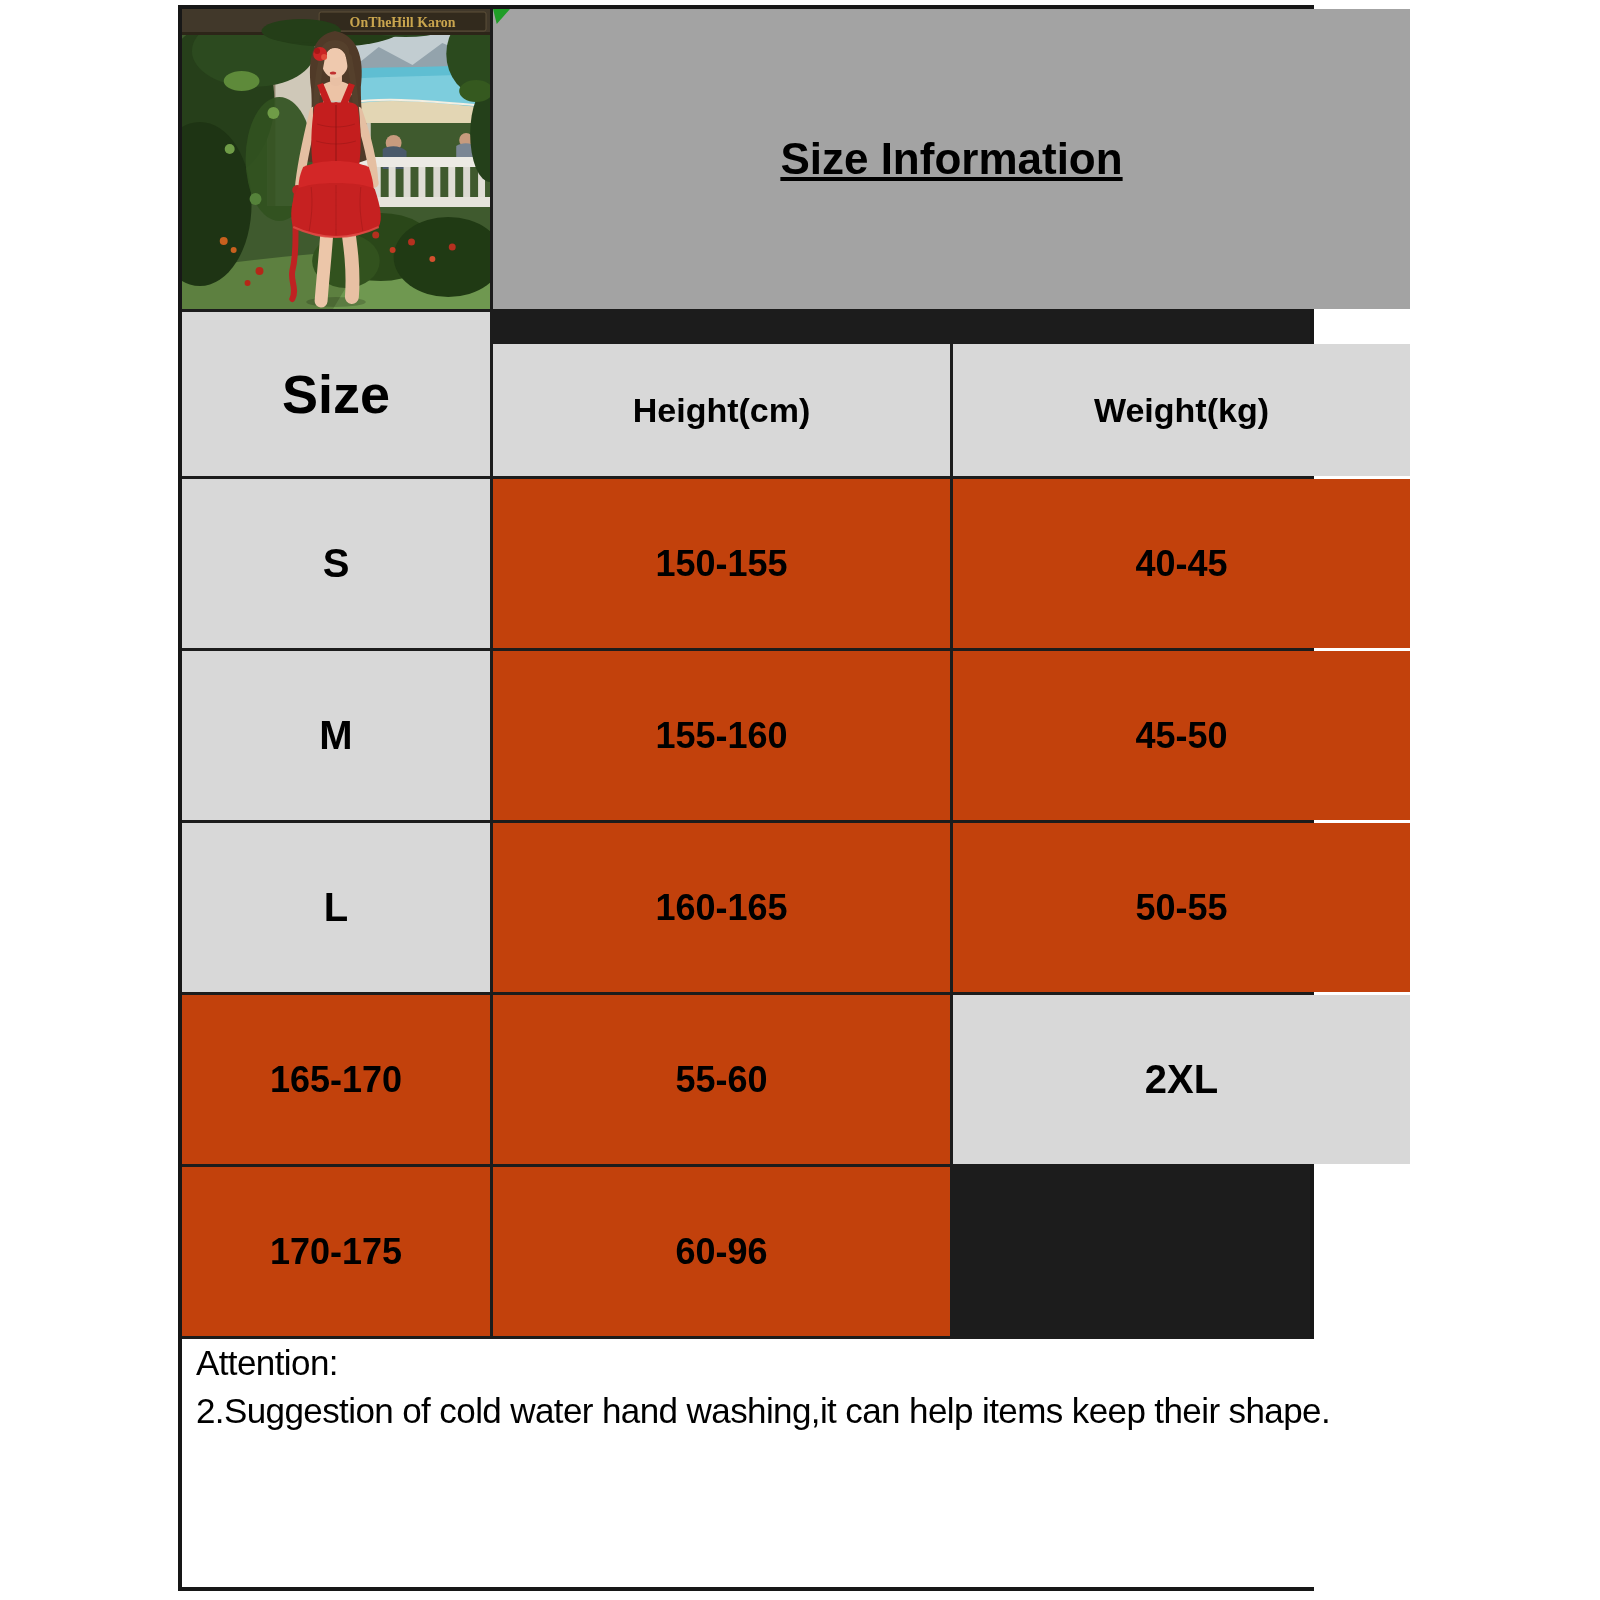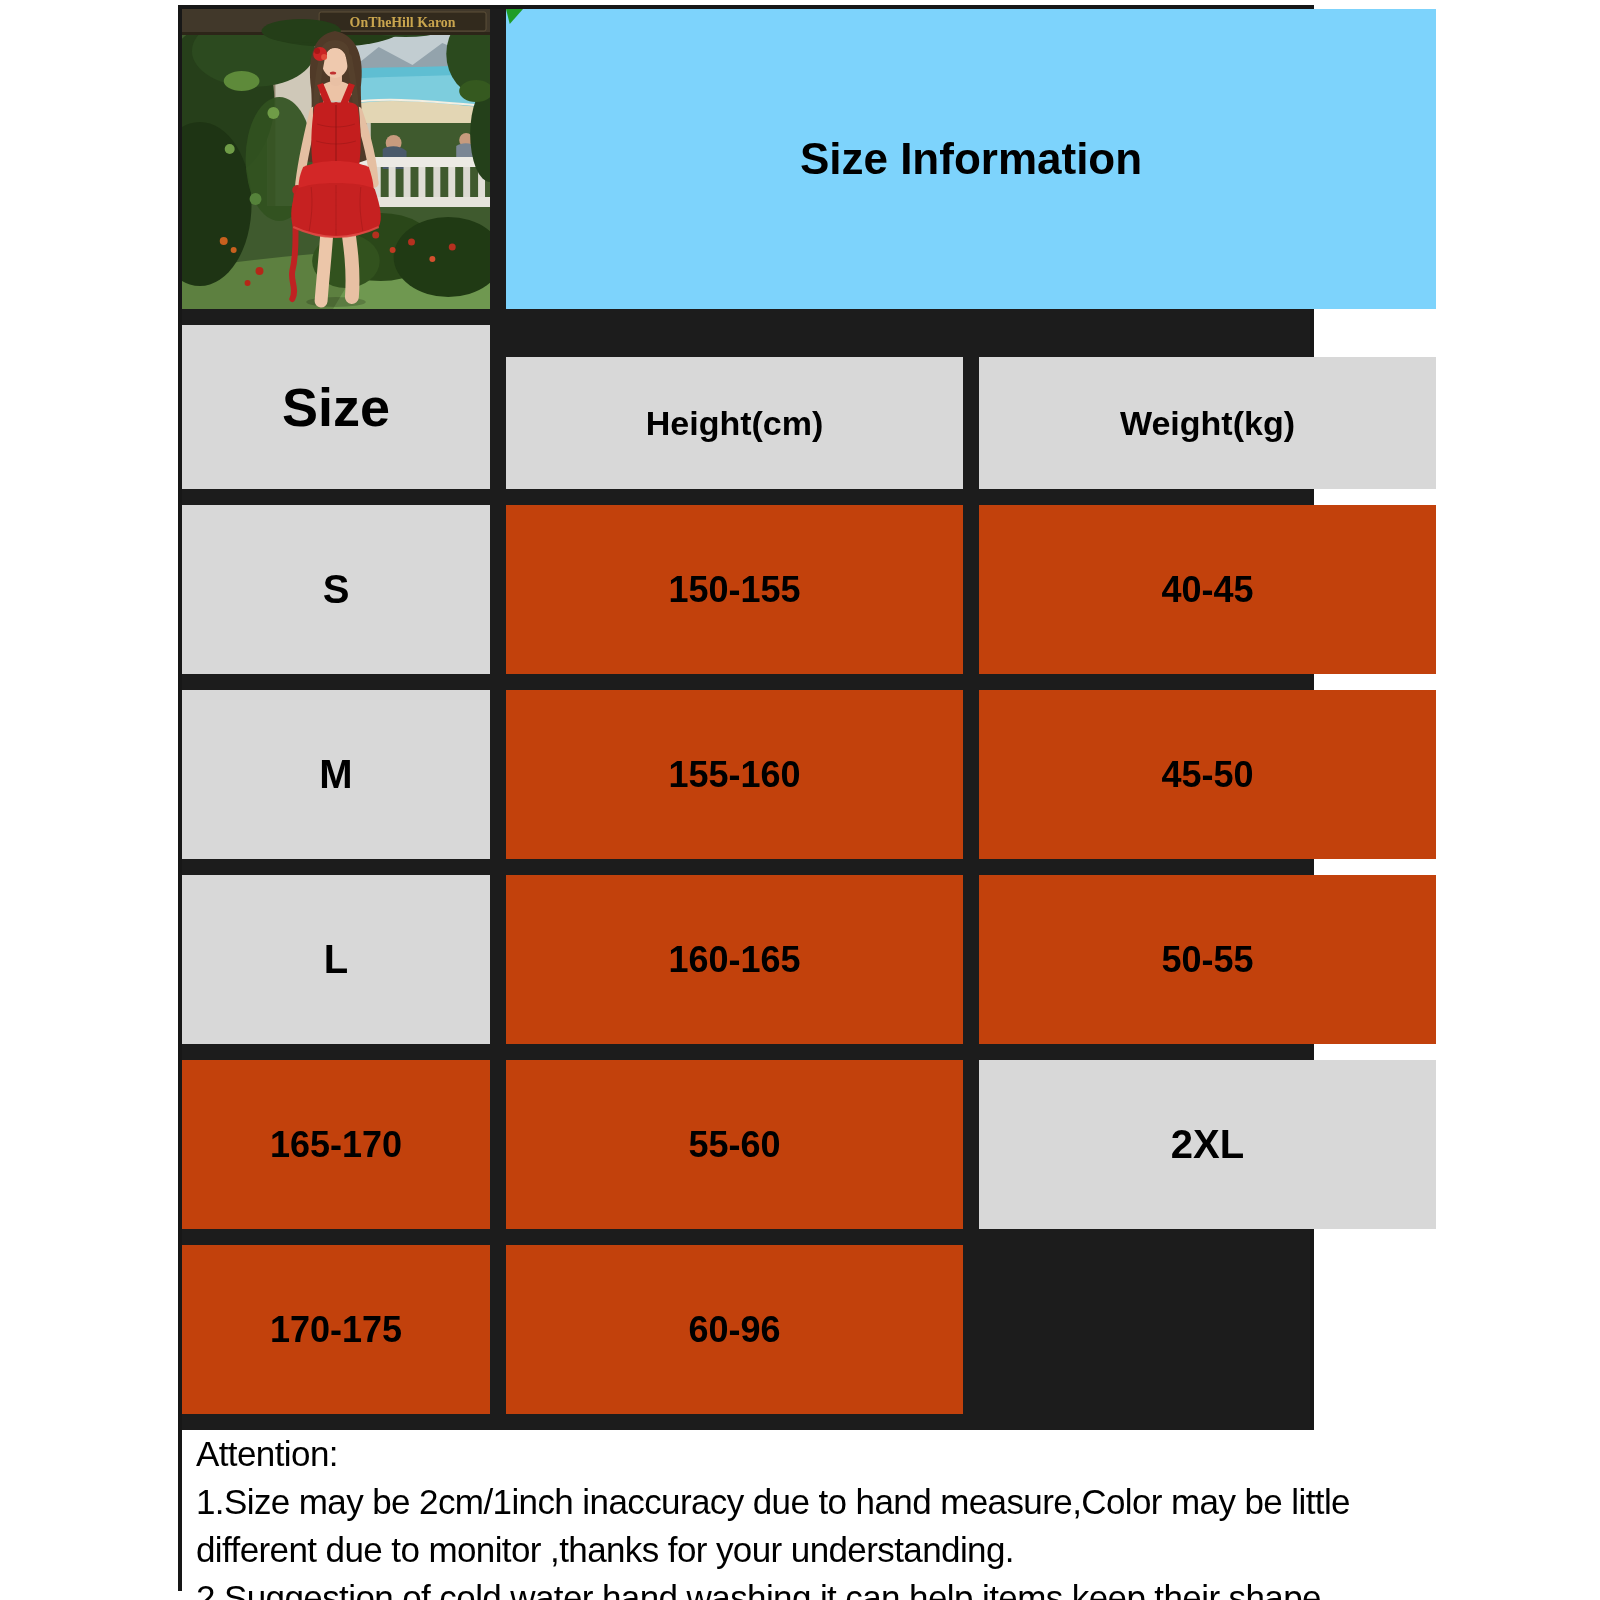--- a/index.html
+++ b/index.html
@@ -7,26 +7,26 @@
     width:1600px;height:1600px;position:relative;background:#ffffff;
     font-family:"Liberation Sans", sans-serif;color:#000;
     -webkit-font-smoothing:antialiased;
   }
   .sheet{
     position:absolute;left:178px;top:5px;width:1136px;height:1586px;
     box-sizing:border-box;border:4px solid #171717;background:#1c1c1c;
     display:grid;
     grid-template-columns:308px 457px 457px;
     grid-template-rows:300px 164px 169px 169px 169px 169px 169px auto;
-    gap:16px;
+    gap:3px;
   }
   .cell{display:flex;align-items:center;justify-content:center;overflow:hidden;}
   .photo-cell{background:#3f5a2e;padding:0;}
   .photo-cell svg{display:block;width:100%;height:100%;}
-  .title-cell{grid-column:2 / 4;background:#7dd3fc;position:relative;}
+  .title-cell{grid-column:2 / 4;background:#a3a3a3;position:relative;text-decoration:underline;}
   .title-text{font-size:44px;font-weight:bold;letter-spacing:0px;}
   .corner-flag{
     position:absolute;left:0;top:0;width:17px;height:15px;background:#1f9d27;
     clip-path:polygon(0 0,100% 0,22% 100%);
   }
   .th{background:#d8d8d8;font-weight:bold;}
   .th-size{font-size:54px;}
   .th-col{font-size:34px;margin-top:32px;}
   .row-label{background:#d8d8d8;font-weight:bold;font-size:40px;}
   .val{background:#c2410c;font-weight:bold;font-size:36px;}
@@ -185,17 +185,16 @@
 
   <div class="cell val">165-170</div>
   <div class="cell val">55-60</div>
 
   <div class="cell row-label">2XL</div>
   <div class="cell val">170-175</div>
   <div class="cell val">60-96</div>
 
   <div class="attention-cell">
     <p class="attention-heading">Attention:</p>
-    <p>1.Size may be 2cm/1inch inaccuracy due to hand measure,Color may be little different due to monitor ,thanks for your understanding.</p>
     <p>2.Suggestion of cold water hand washing,it can help items keep their shape.</p>
   </div>
 
 </div>
 
 </body></html>

